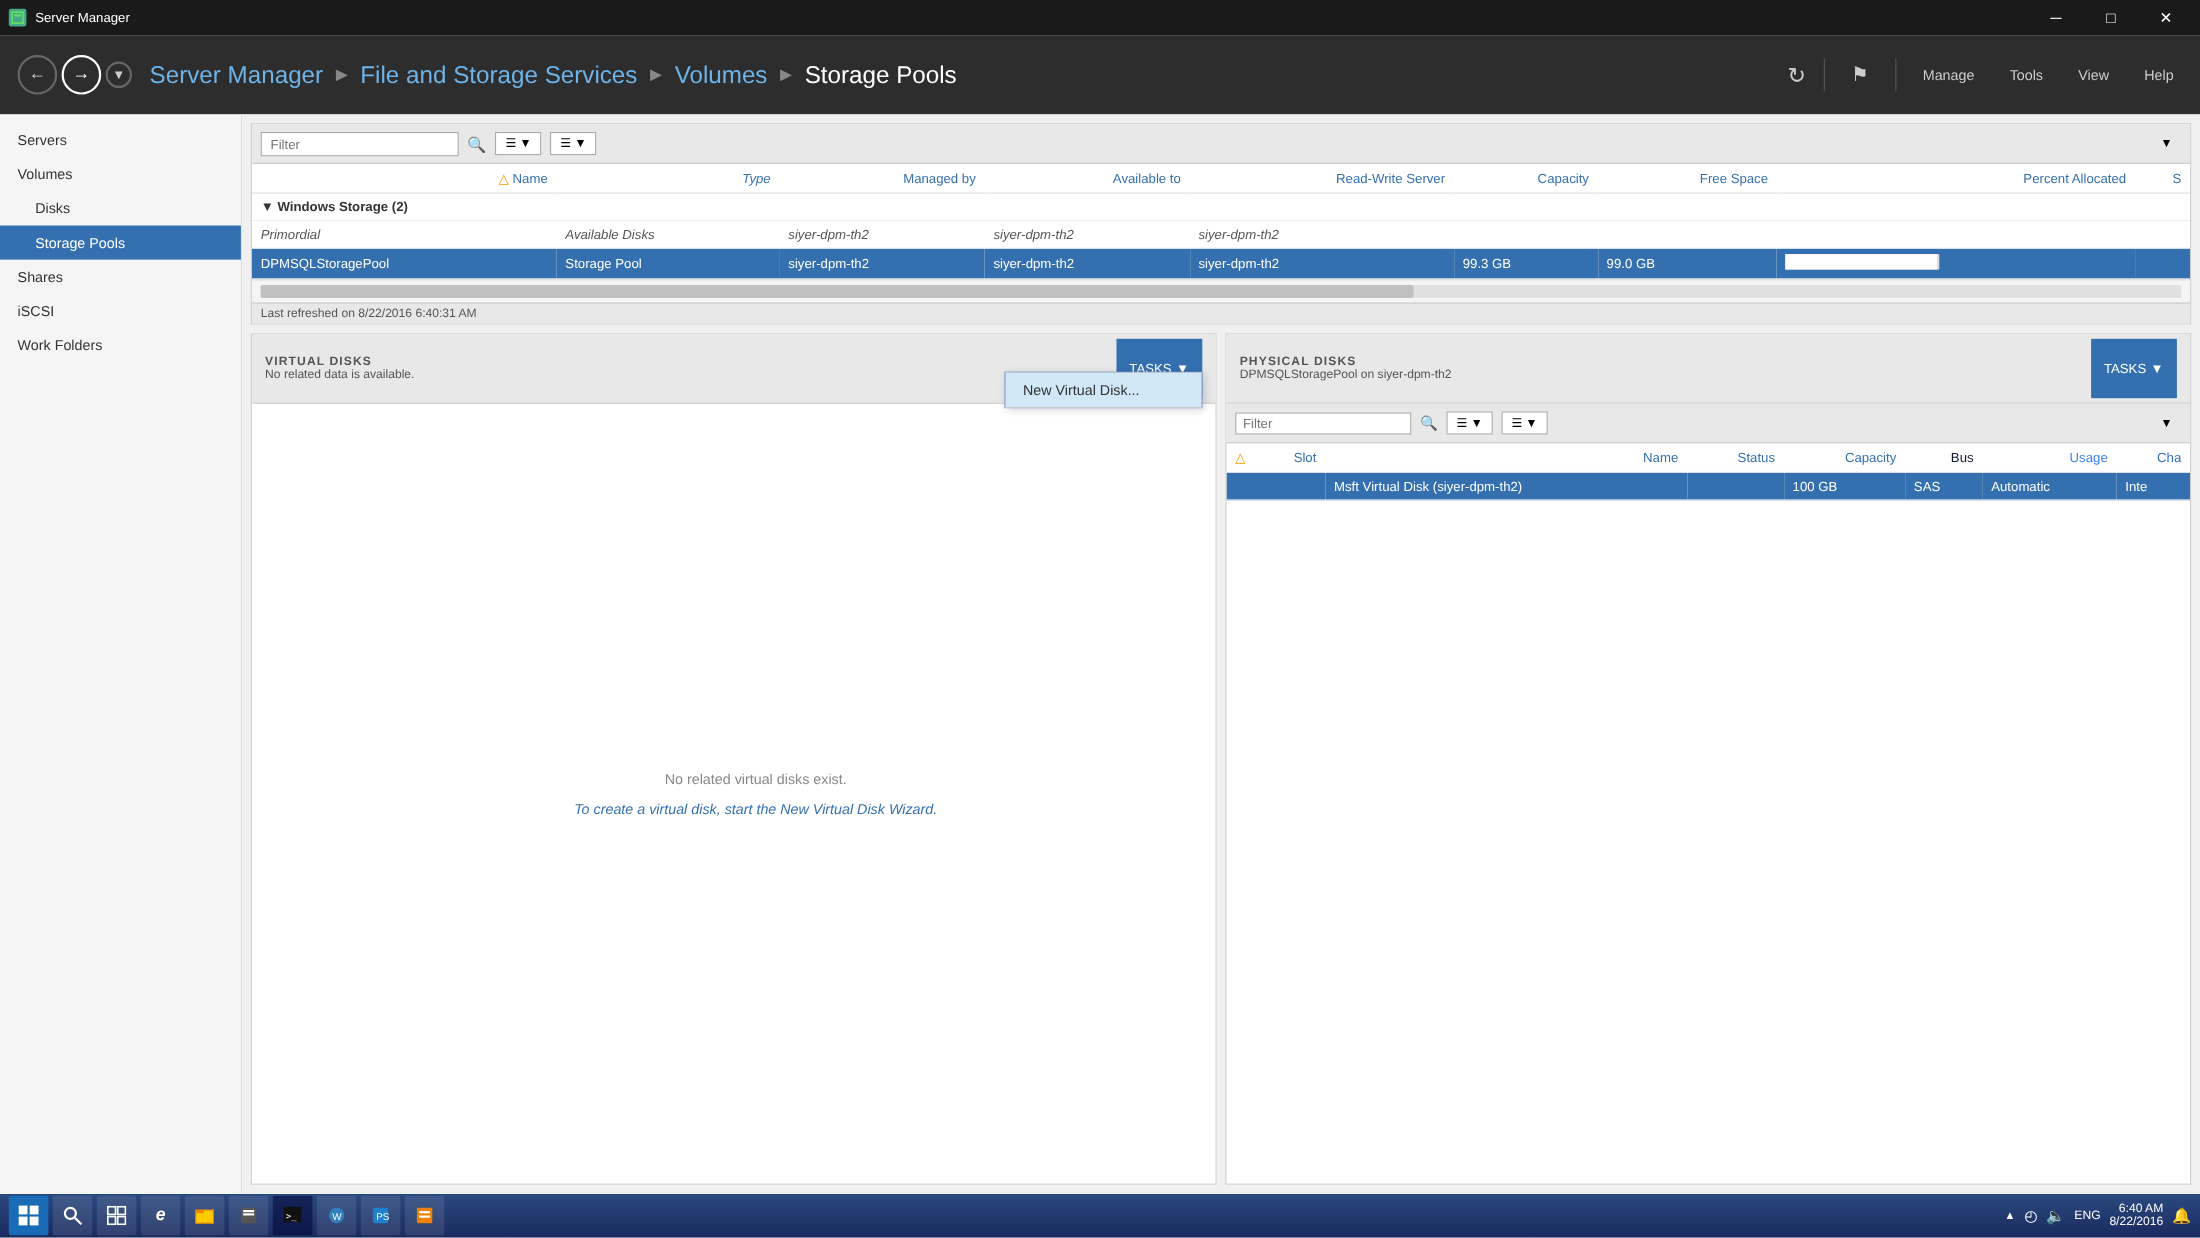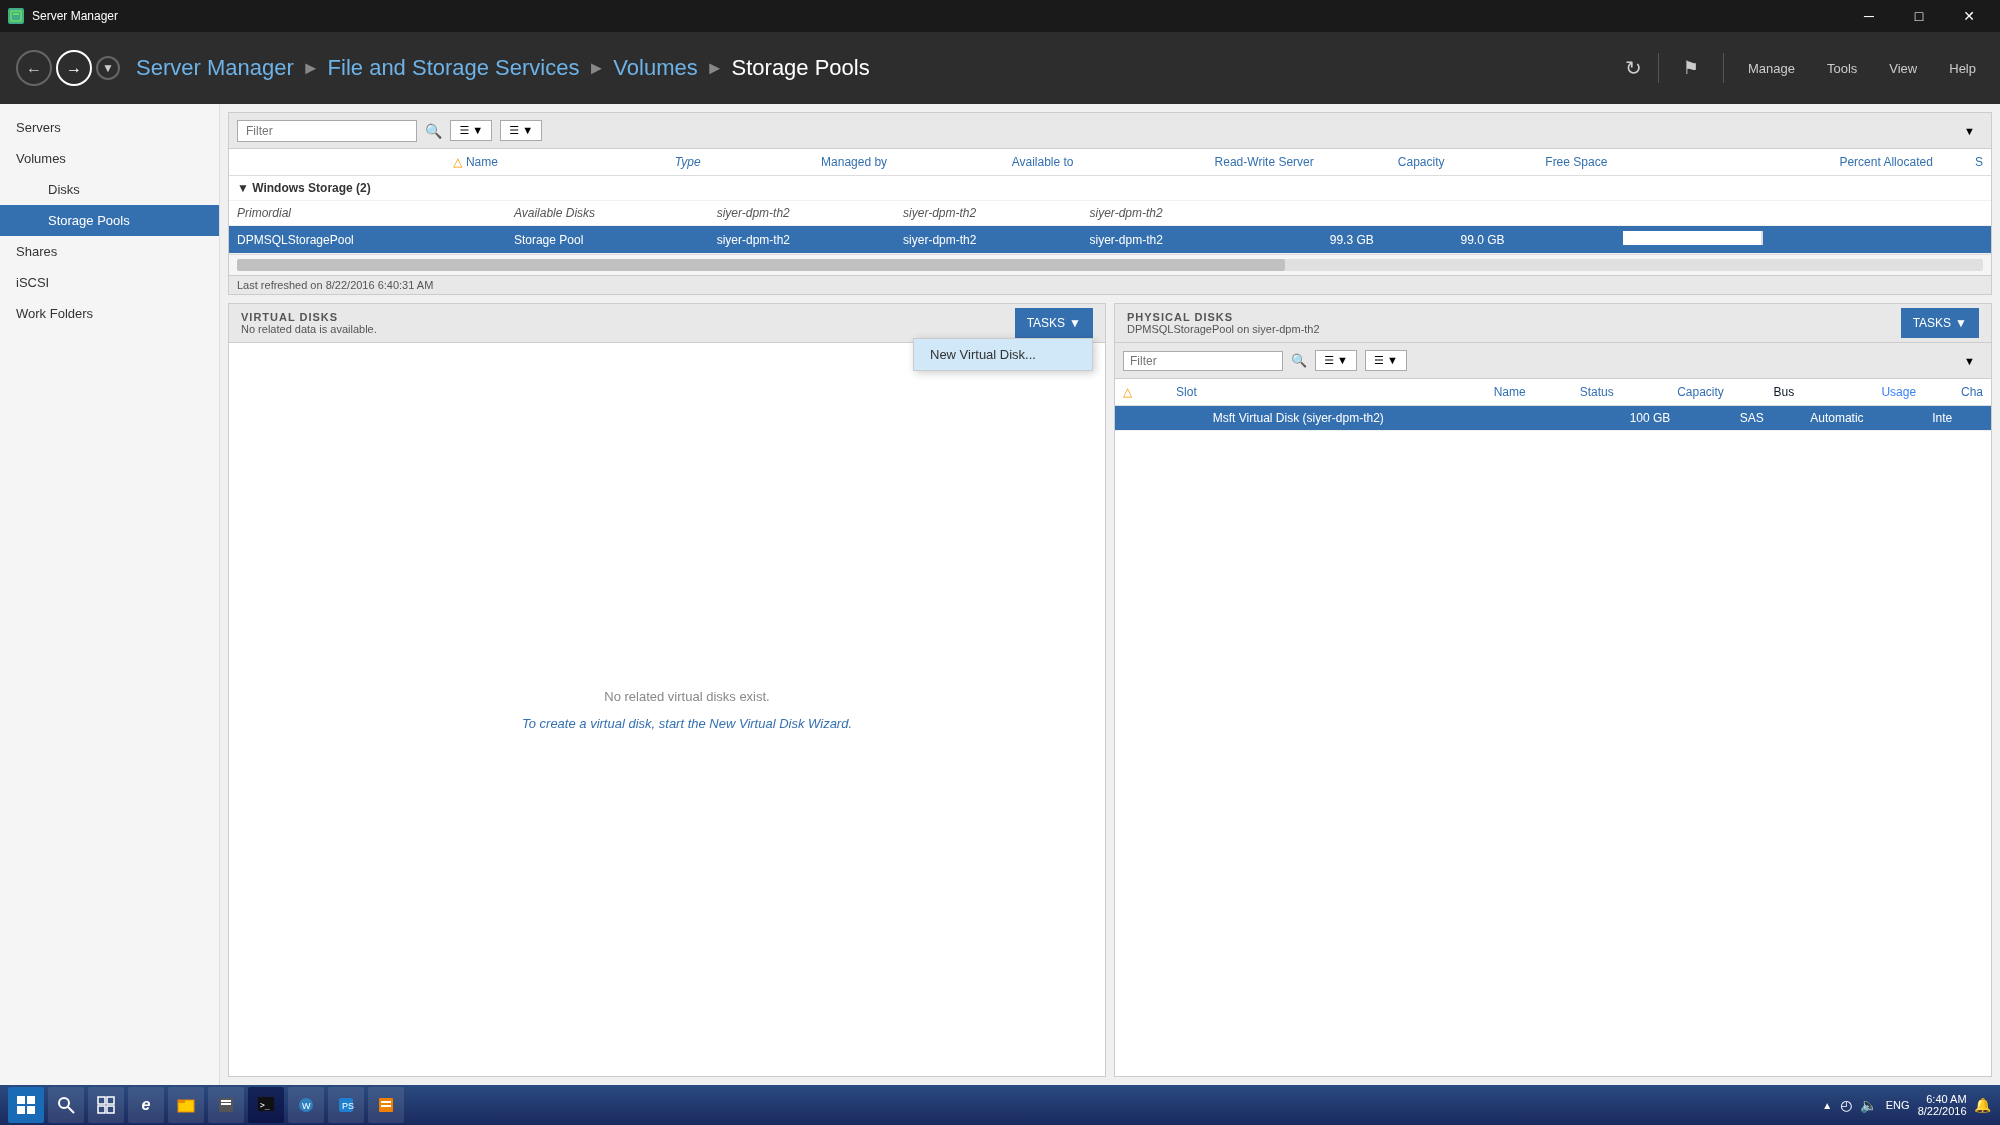--- a/index.html
+++ b/index.html
@@ -43,21 +43,21 @@
     
     .sidebar {
       width: 220px; background: #f5f5f5; border-right: 1px solid #ddd;
       padding: 8px 0;
     }
     .sidebar-item {
       padding: 8px 16px; cursor: pointer; color: #333; font-size: 13px;
       display: flex; align-items: center; text-align: right;
     }
     .sidebar-item.active { background: #3470b0; color: #fff; }
-    .sidebar-item.indent { padding-left: 48px; }
+    .sidebar-item.indent { padding-left: 32px; }
 
     
     .content-area { flex: 1; overflow: hidden; display: flex; flex-direction: column; background: #f0f0f0; padding: 8px; gap: 8px; }
 
     
     .panel {
       background: #fff; border: 1px solid #ccc; display: flex; flex-direction: column;
     }
     .panel-toolbar {
       background: #e8e8e8; border-bottom: 1px solid #ccc; padding: 4px 8px;
@@ -94,21 +94,21 @@
     
     .bottom-panels { display: flex; gap: 8px; flex: 1; }
     .bottom-panel { flex: 1; background: #fff; border: 1px solid #ccc; display: flex; flex-direction: column; min-width: 0; }
     .bottom-panel-header {
       background: #e8e8e8; border-bottom: 1px solid #ccc; padding: 4px 12px;
       display: flex; align-items: center; justify-content: space-between;
     }
     .bottom-panel-title { font-size: 11px; font-weight: bold; color: #555; text-transform: uppercase; letter-spacing: 1px; }
     .bottom-panel-subtitle { font-size: 11px; color: #555; }
     .tasks-btn {
-      background: #3470b0; color: #fff; border: none; padding: 8px 12px;
+      background: #3470b0; color: #fff; border: none; padding: 20px 12px;
       cursor: pointer; font-size: 12px; display: flex; align-items: center; gap: 4px;
     }
     .bottom-panel-content { flex: 1; display: flex; align-items: center; justify-content: center; flex-direction: column; color: #888; font-size: 13px; gap: 12px; padding-left: 40px; }
     .bottom-panel-link { color: #3470b0; cursor: pointer; font-style: italic; font-size: 13px; }
 
     
     .dropdown-menu {
       position: absolute; background: #1d4ed8; border: 1px solid #ccc;
       box-shadow: 2px 2px 8px rgba(0,0,0,0.2); z-index: 100;
       min-width: 180px;

